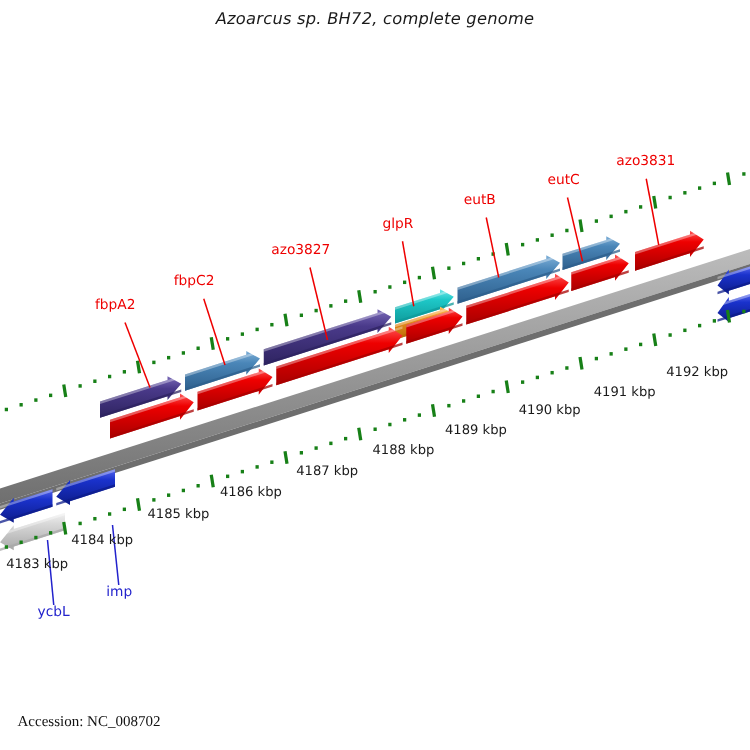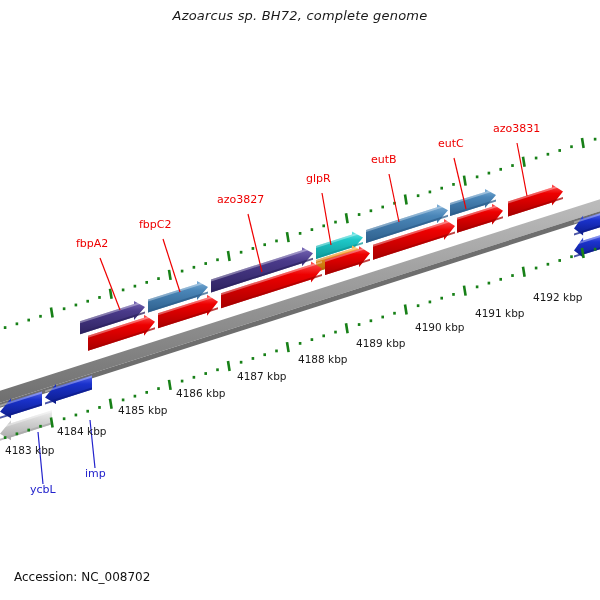--- a/index.html
+++ b/index.html
@@ -7,21 +7,21 @@
     width:600px;height:600px;background:#ffffff;overflow:hidden;
     font-family:"DejaVu Sans","Liberation Sans",sans-serif;position:relative;
   }
   #stage{position:absolute;left:0;top:0;width:501px;height:600px;}
   #title{
     position:absolute;left:0;top:8px;width:600px;text-align:center;
     font-style:italic;font-size:13px;color:#1a1a1a;letter-spacing:0.2px;
   }
   #statusbar{
     position:absolute;left:0;top:570px;width:600px;height:22px;
-    font-size:12px;color:#111;
+    font-size:12px;color:#111;font-family:Liberation Serif, serif;
   }
   #acc{position:absolute;left:14px;top:0;}
   #topo{position:absolute;left:262px;top:0;}
   svg{position:absolute;left:0;top:0;}
   .lbl{font-size:11px;font-family:"DejaVu Sans","Liberation Sans",sans-serif;}
   .gene-lbl{fill:#ee0000;}
   .blue-lbl{fill:#2222cc;}
   .tick-lbl{fill:#1a1a1a;font-size:10.5px;}
 </style>
 </head>

